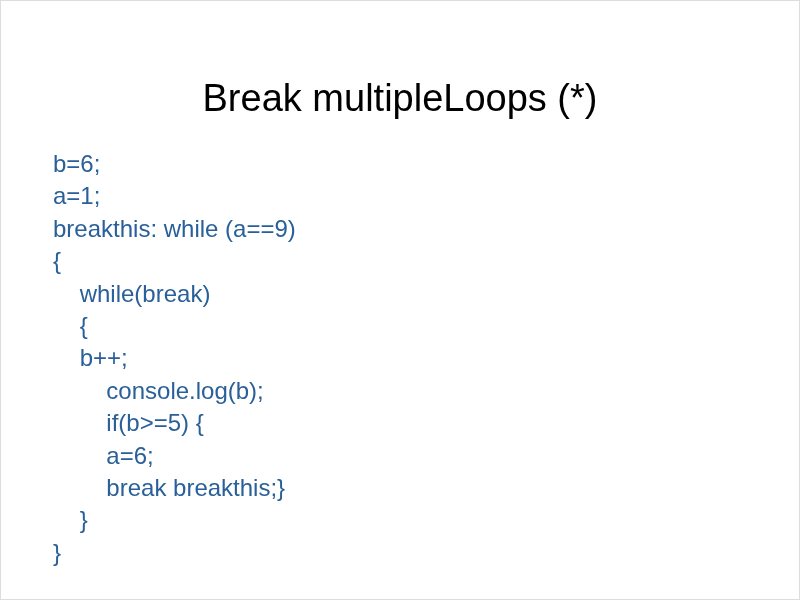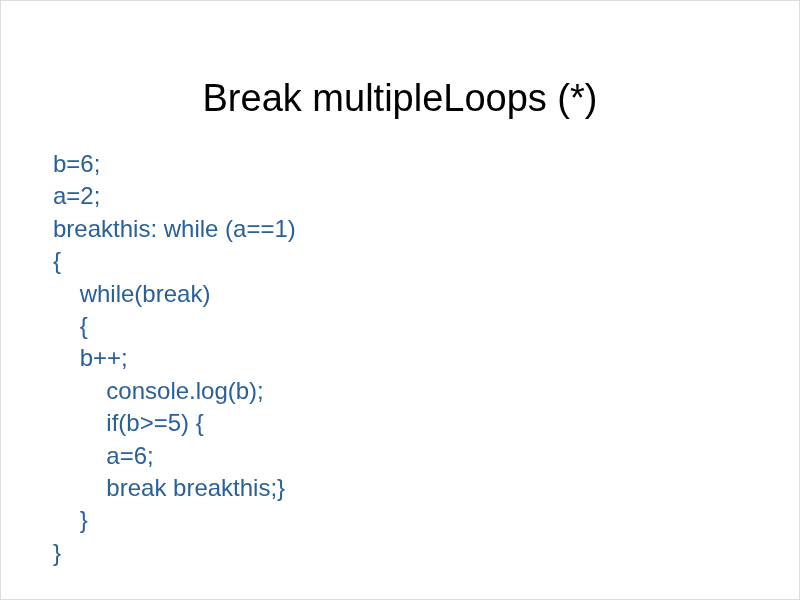--- a/index.html
+++ b/index.html
@@ -36,22 +36,22 @@
       font-family: Arial, Helvetica, sans-serif;
       white-space: pre;
     }
   </style>
 </head>
 <body>
 
 <div class="slide">
   <h1 class="title">Break multipleLoops (*)</h1>
   <div class="code-block"><span>b=6;</span>
-<span>a=2;</span>
-<span>breakthis: while (a==1)</span>
+<span>a=1;</span>
+<span>breakthis: while (a==9)</span>
 <span>{</span>
 <span>    while(break)</span>
 <span>    {</span>
 <span>    b++;</span>
 <span>        console.log(b);</span>
 <span>        if(b&gt;=5) {</span>
 <span>        a=6;</span>
 <span>        break breakthis;}</span>
 <span>    }</span>
 <span>}</span></div>

